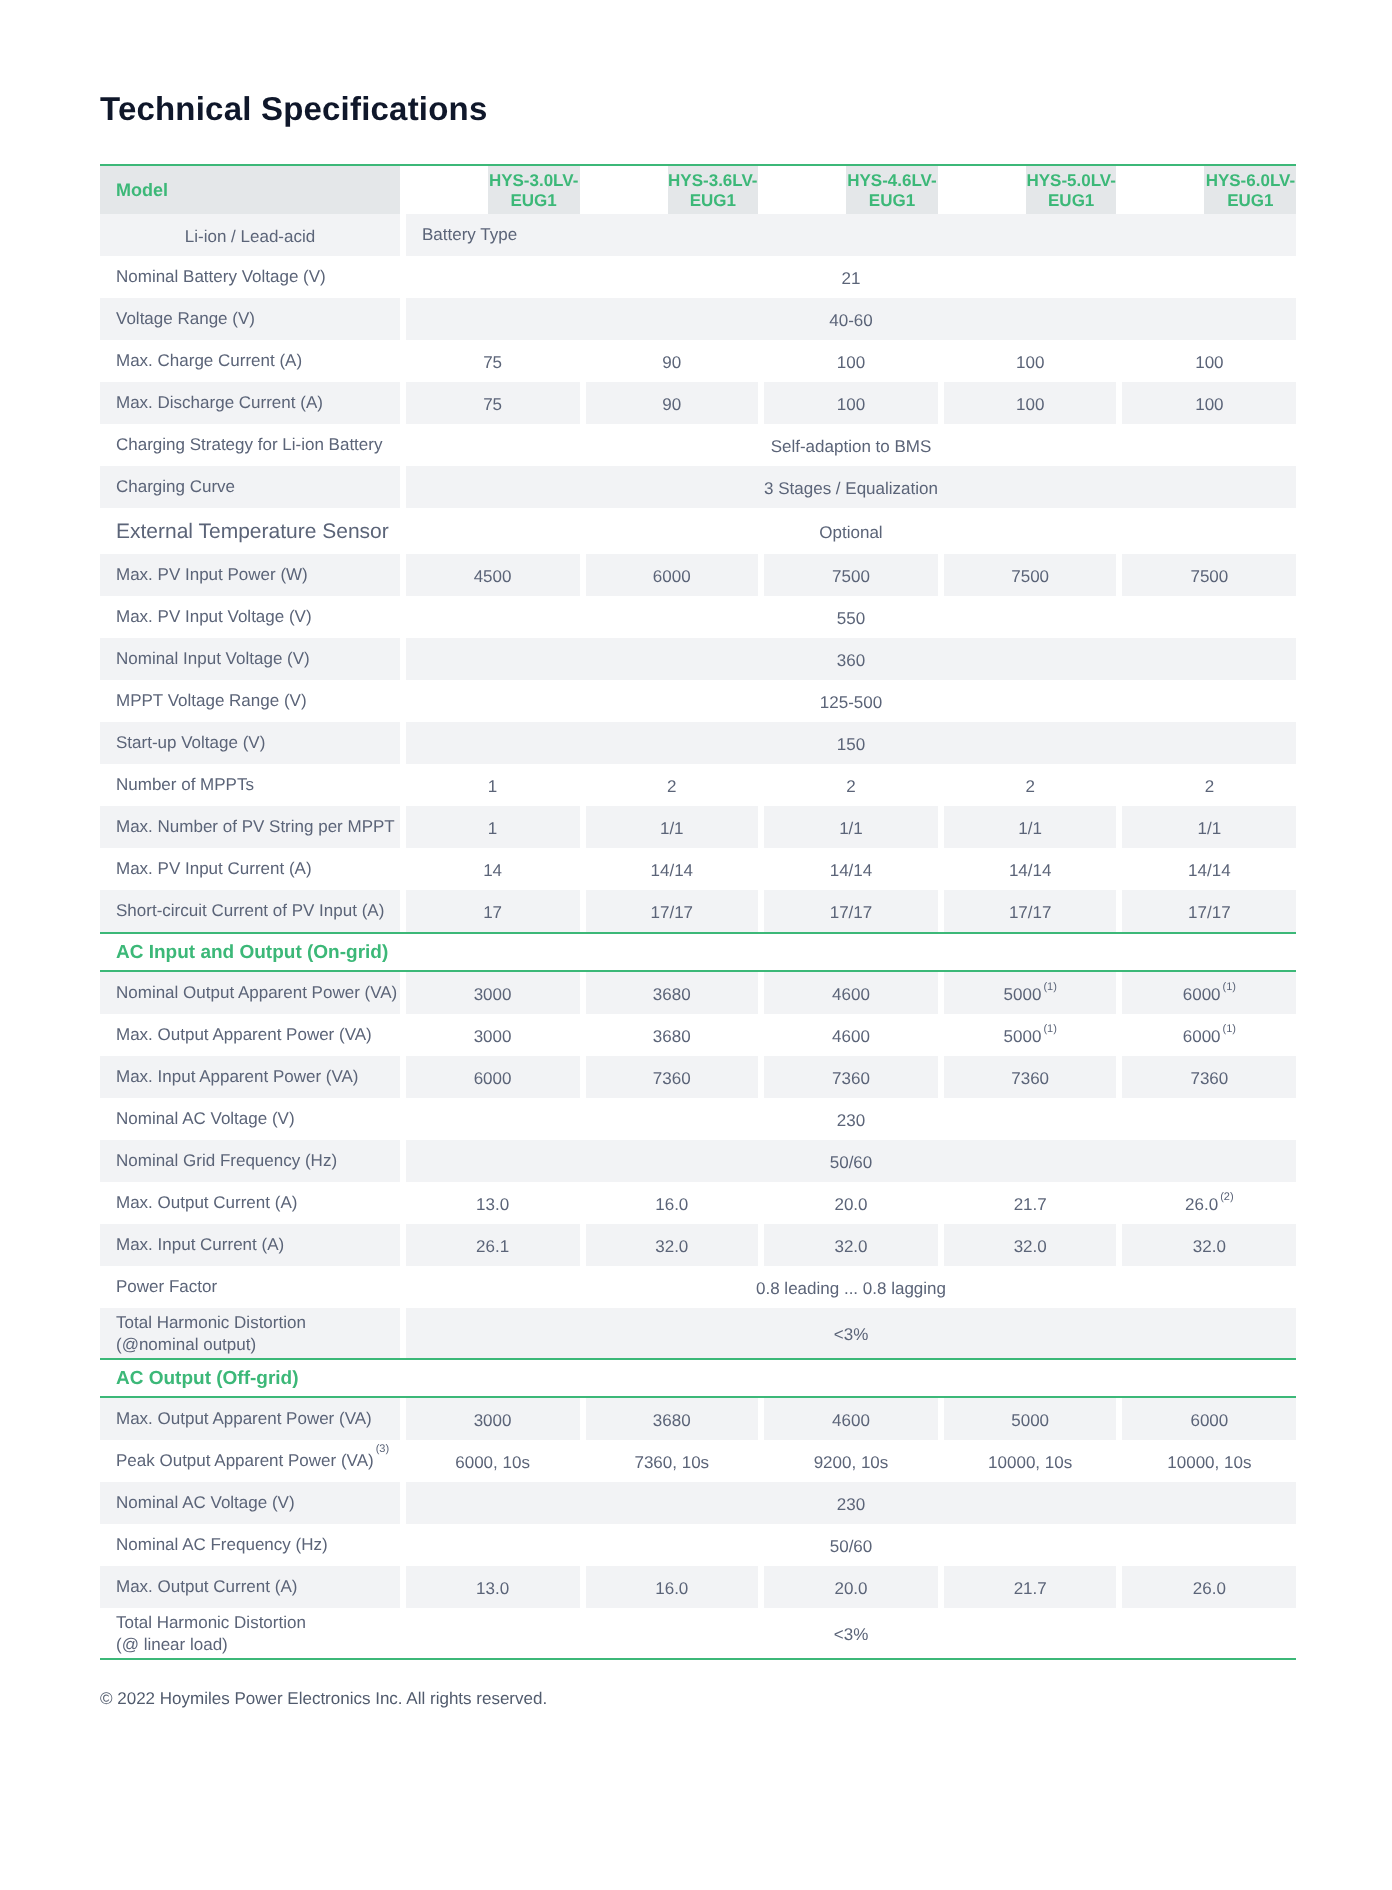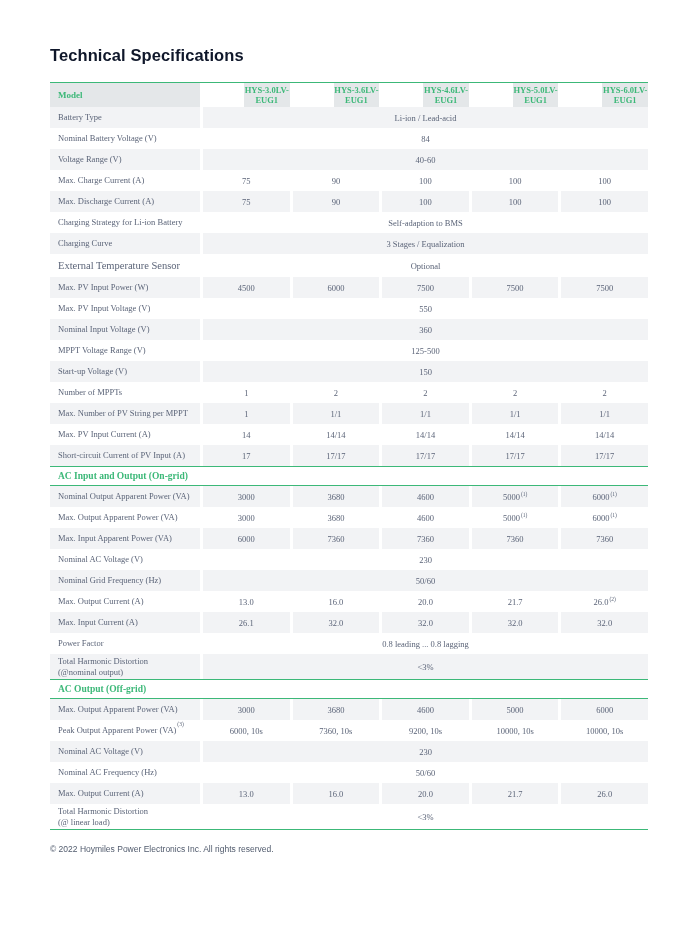--- a/index.html
+++ b/index.html
@@ -1,19 +1,19 @@
 <!DOCTYPE html>
 <html><head>
 <meta charset="utf-8">
 <style>
   * { margin:0; padding:0; box-sizing:border-box; }
   html,body { width:696px; height:945px; background:#ffffff; font-family:"Liberation Sans", sans-serif; }
   .page { position:absolute; left:50px; top:46px; width:598px; }
   .title { font-size:16.5px; font-weight:bold; color:#0f172a; letter-spacing:0.1px; margin-bottom:17px; }
-  .spec-table { border-top:1.5px solid #3cb878; border-bottom:1.5px solid #3cb878;font-family:Liberation Serif, serif; }
+  .spec-table { border-top:1.5px solid #3cb878; border-bottom:1.5px solid #3cb878; }
   .row { display:grid; grid-template-columns:150px repeat(5,1fr); column-gap:3px; align-items:stretch; }
   .row.span-row { grid-template-columns:150px 1fr; }
   .cell { display:flex; align-items:center; font-size:8.5px; color:#5b6478; min-height:21px; padding:2px 0; }
   .label-cell { justify-content:flex-start; padding-left:8px; flex-direction:column; align-items:flex-start; justify-content:center; }
   .lbl-line { line-height:10.5px; }
   .large-label .lbl-line { font-size:10.5px; line-height:12px; }
   .large-label { min-height:23px;text-align:right; }
   .value-cell { justify-content:center; text-align:center; }
   .stripe .cell { background:#f2f3f5; }
   .header-row .cell { background:#e4e7e9; color:#3cb878; font-weight:bold; min-height:22px; }
@@ -32,30 +32,30 @@
   <div class="spec-table" id="spec-table">
       <div class="row header-row">
         <div class="cell label-cell header-label">Model</div>
         <div class="cell value-cell header-model">HYS-3.0LV-EUG1</div>
         <div class="cell value-cell header-model">HYS-3.6LV-EUG1</div>
         <div class="cell value-cell header-model">HYS-4.6LV-EUG1</div>
         <div class="cell value-cell header-model">HYS-5.0LV-EUG1</div>
         <div class="cell value-cell header-model">HYS-6.0LV-EUG1</div>
       </div>
       <div class="row data-row span-row stripe">
+        <div class="cell value-cell span-cell">Li-ion / Lead-acid</div>
         <div class="cell label-cell">
           <div class="lbl-line">Battery Type</div>
         </div>
-        <div class="cell value-cell span-cell">Li-ion / Lead-acid</div>
       </div>
       <div class="row data-row span-row">
         <div class="cell label-cell">
           <div class="lbl-line">Nominal Battery Voltage (V)</div>
         </div>
-        <div class="cell value-cell span-cell">84</div>
+        <div class="cell value-cell span-cell">21</div>
       </div>
       <div class="row data-row span-row stripe">
         <div class="cell label-cell">
           <div class="lbl-line">Voltage Range (V)</div>
         </div>
         <div class="cell value-cell span-cell">40-60</div>
       </div>
       <div class="row data-row">
         <div class="cell label-cell">
           <div class="lbl-line">Max. Charge Current (A)</div>

